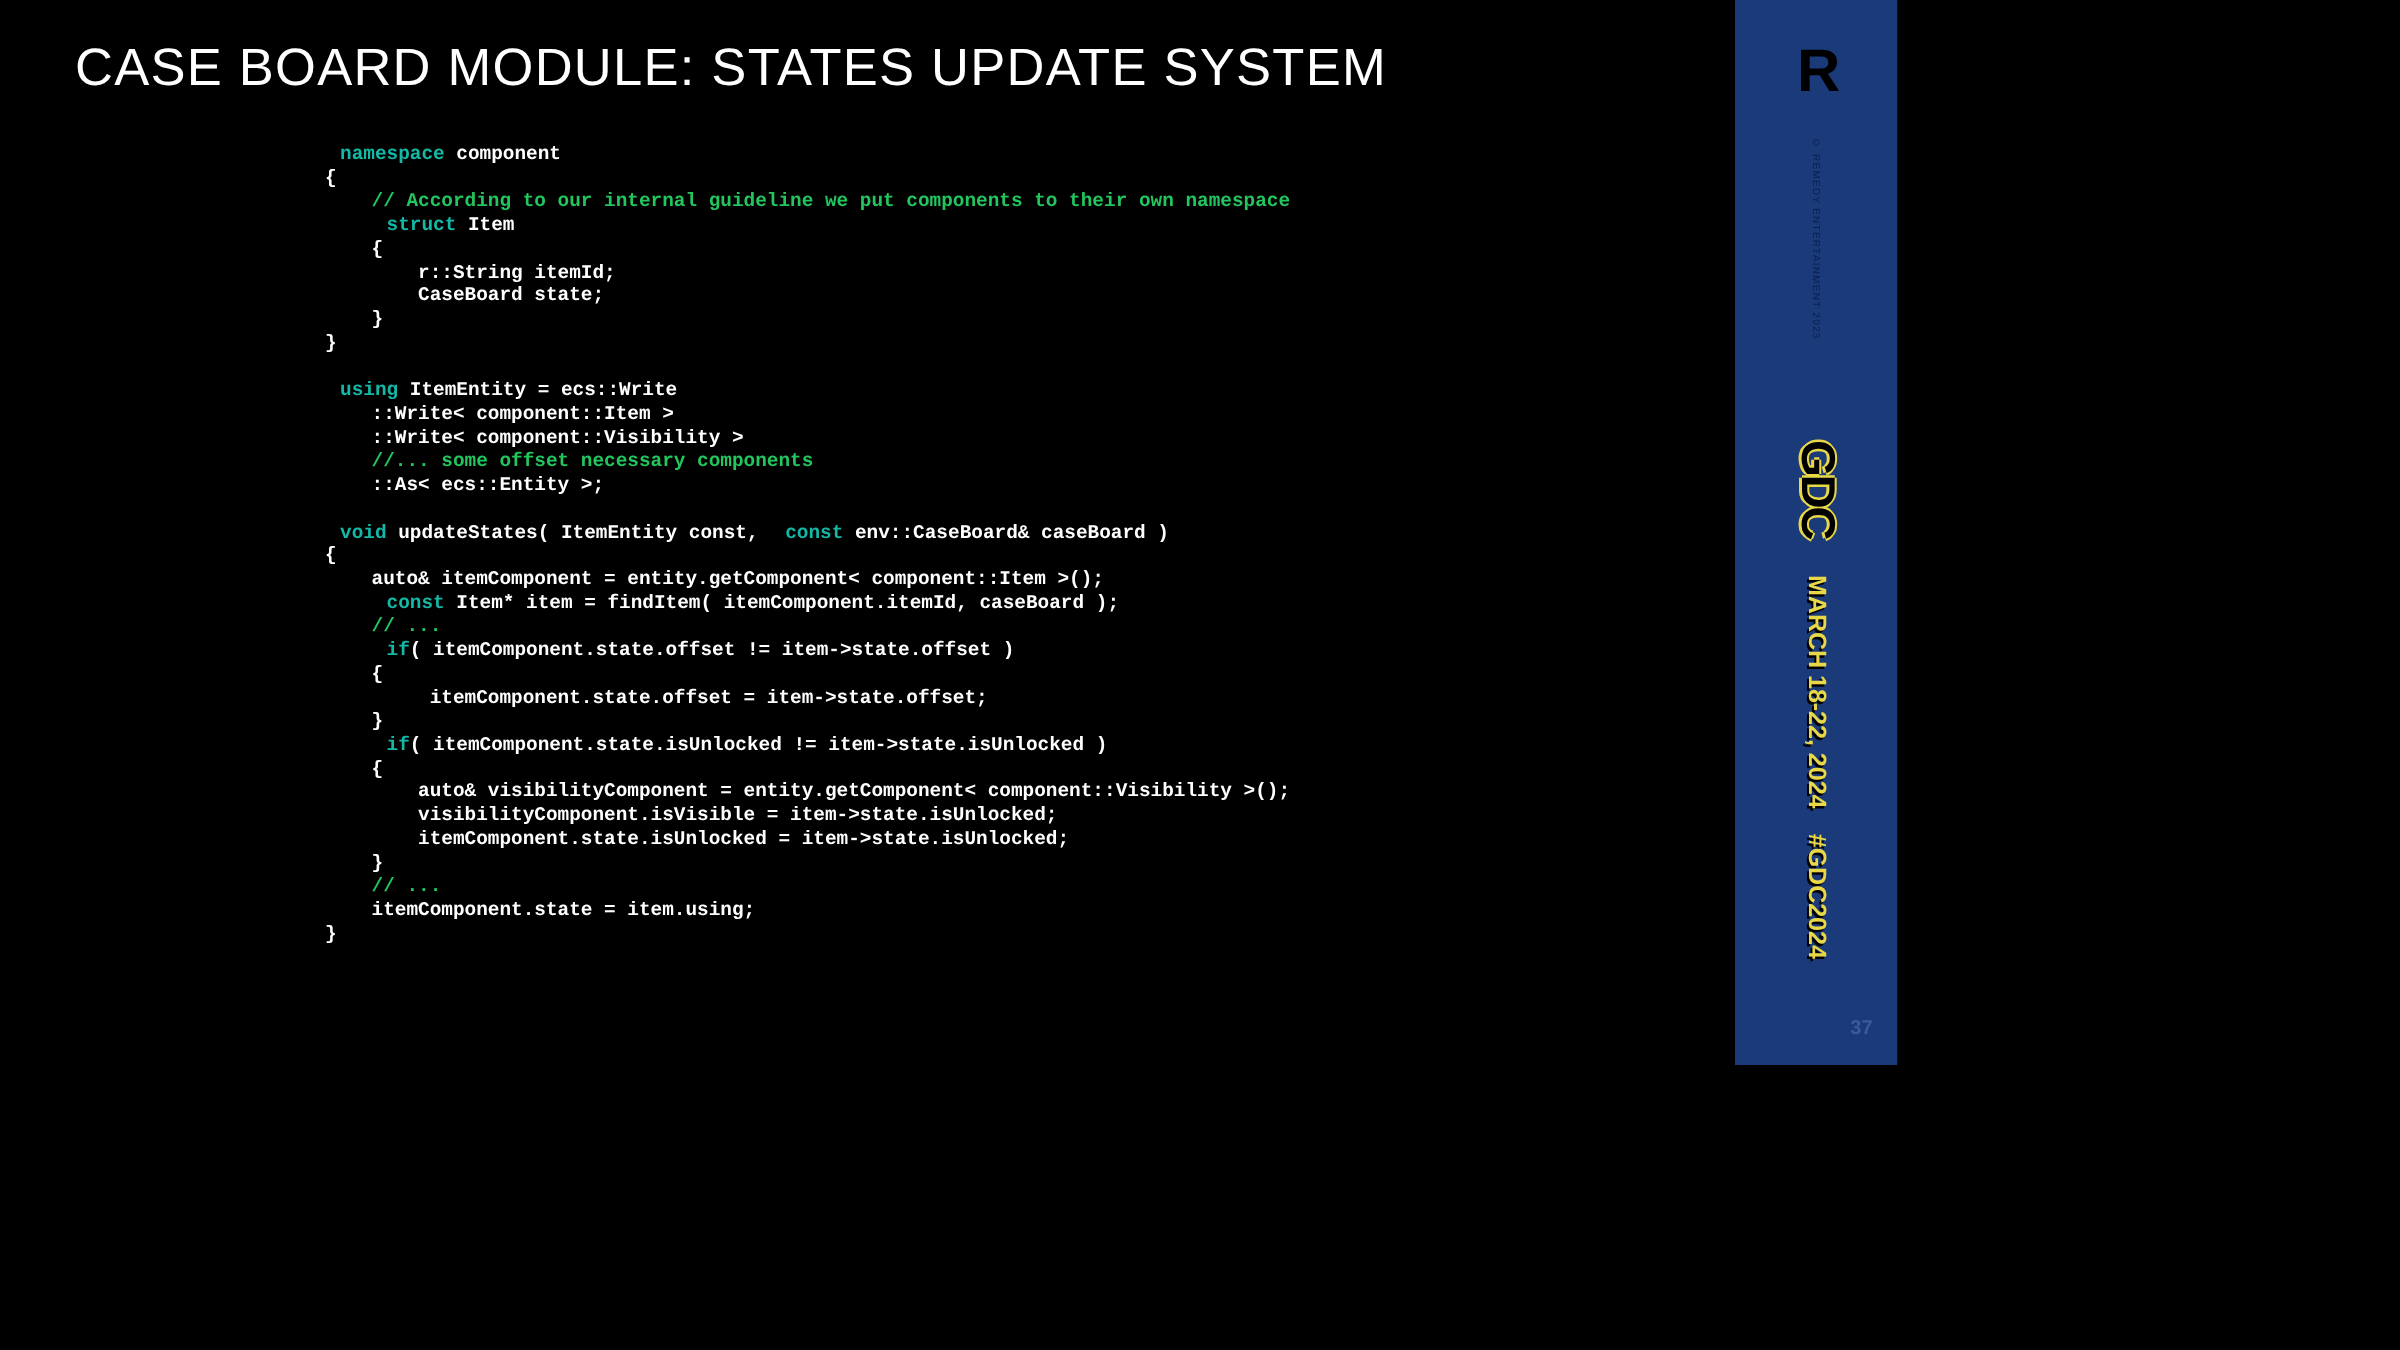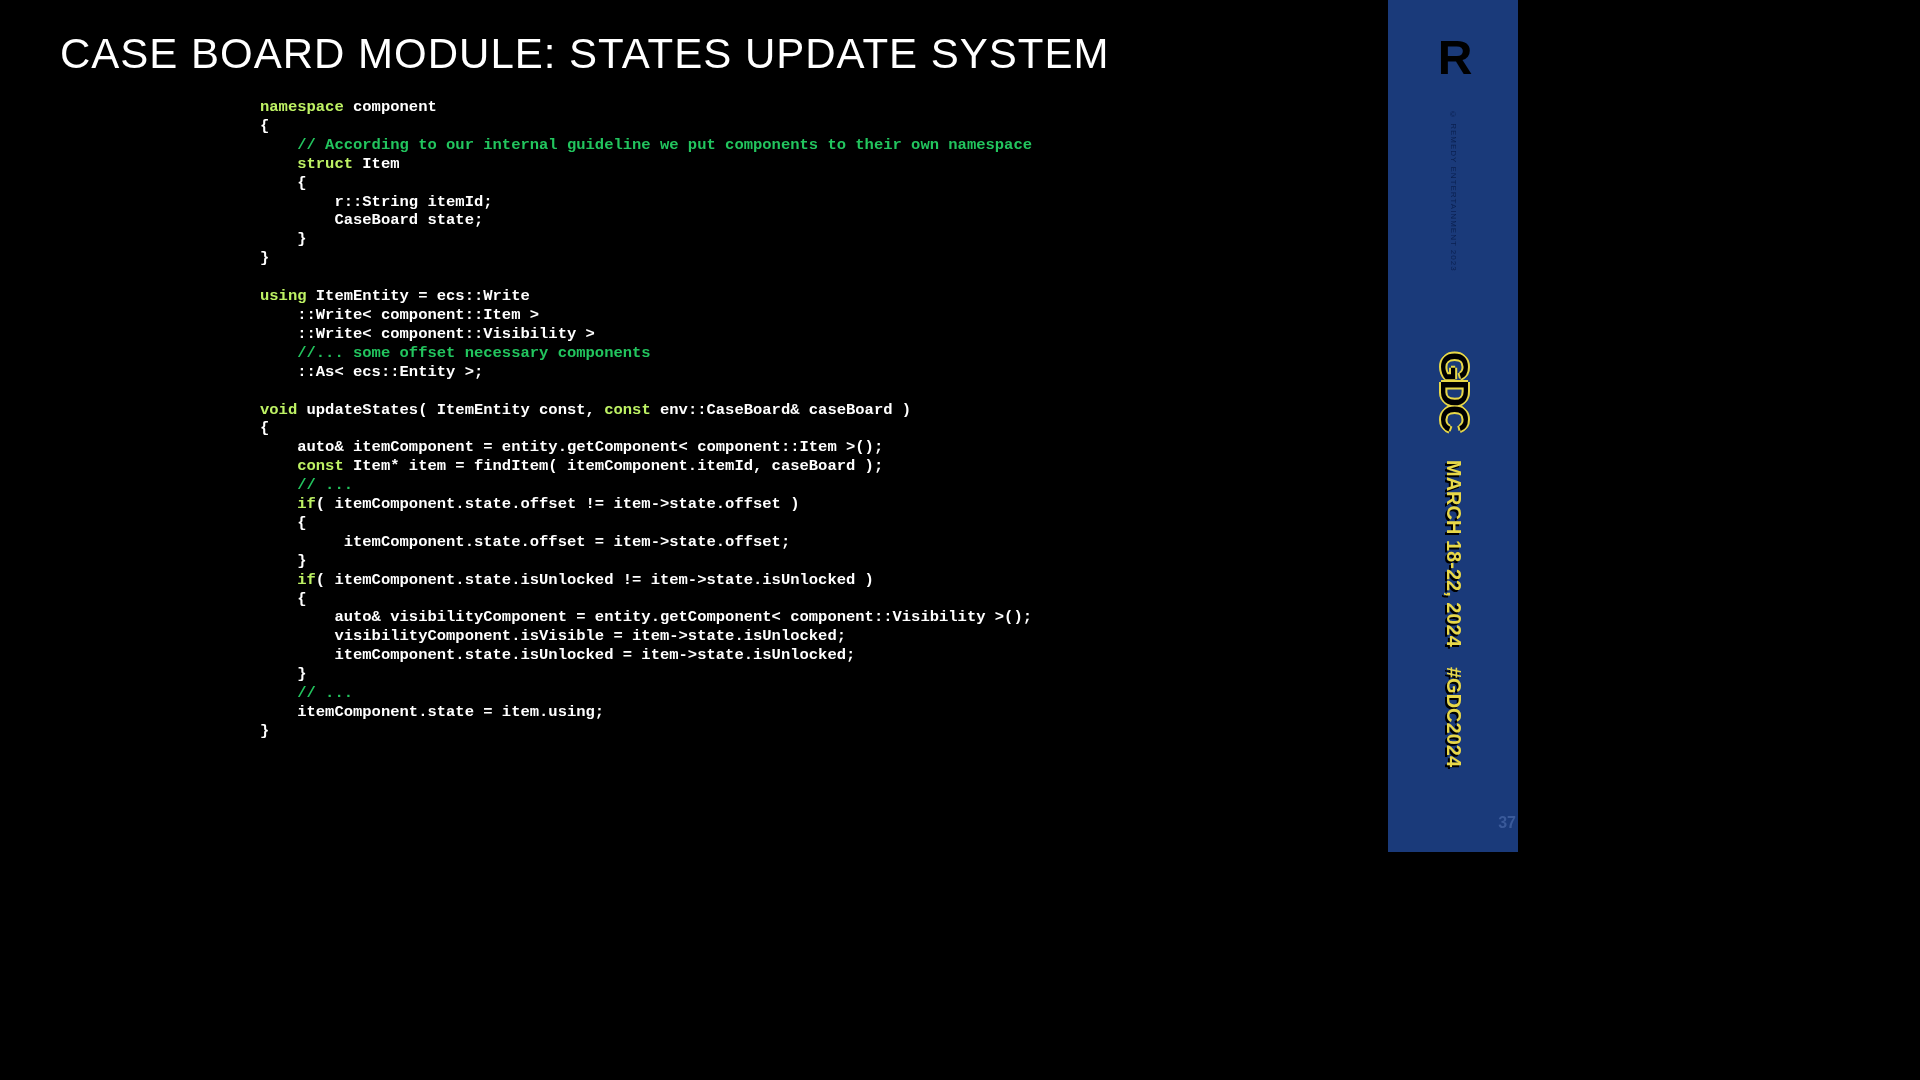--- a/index.html
+++ b/index.html
@@ -14,32 +14,32 @@
     .main {
       flex: 1;
       padding: 30px 60px;
       position: relative;
     }
     .title {
       color: #fff;
       font-size: 42px;
       font-weight: 400;
       letter-spacing: 1px;
-      margin-bottom: 20px;
+      margin-bottom: 36px;
     }
     .code {
       font-family: 'Consolas', 'Courier New', monospace;
       font-size: 15.5px;
       line-height: 1.22;
       white-space: pre;
       color: #fff;
       margin-left: 200px;
       font-weight: bold;
     }
-    .kw { color: #bef264; }
+    .kw { color: #14b8a6; margin-left: 12px; }
     .cm { color: #22c55e; }
     .sidebar {
       width: 130px;
       background: #1a3a7a;
       position: relative;
       display: flex;
       flex-direction: column;
       align-items: center;
       padding-top: 30px;
     }
@@ -88,21 +88,21 @@
       font-size: 20px;
       font-weight: 900;
       color: #e8d848;
       text-shadow: 2px 2px 0 #000;
       margin-top: 20px;
       font-family: Arial Black, sans-serif;
     }
     .page-num {
       position: absolute;
       bottom: 20px;
-      right: 2px;
+      right: 20px;
       color: #3a5a9a;
       font-size: 16px;
       font-weight: bold;
     }
   </style>
 </head>
 <body>
 
 <div class="main">
   <h1 class="title">CASE BOARD MODULE: STATES UPDATE SYSTEM</h1>

